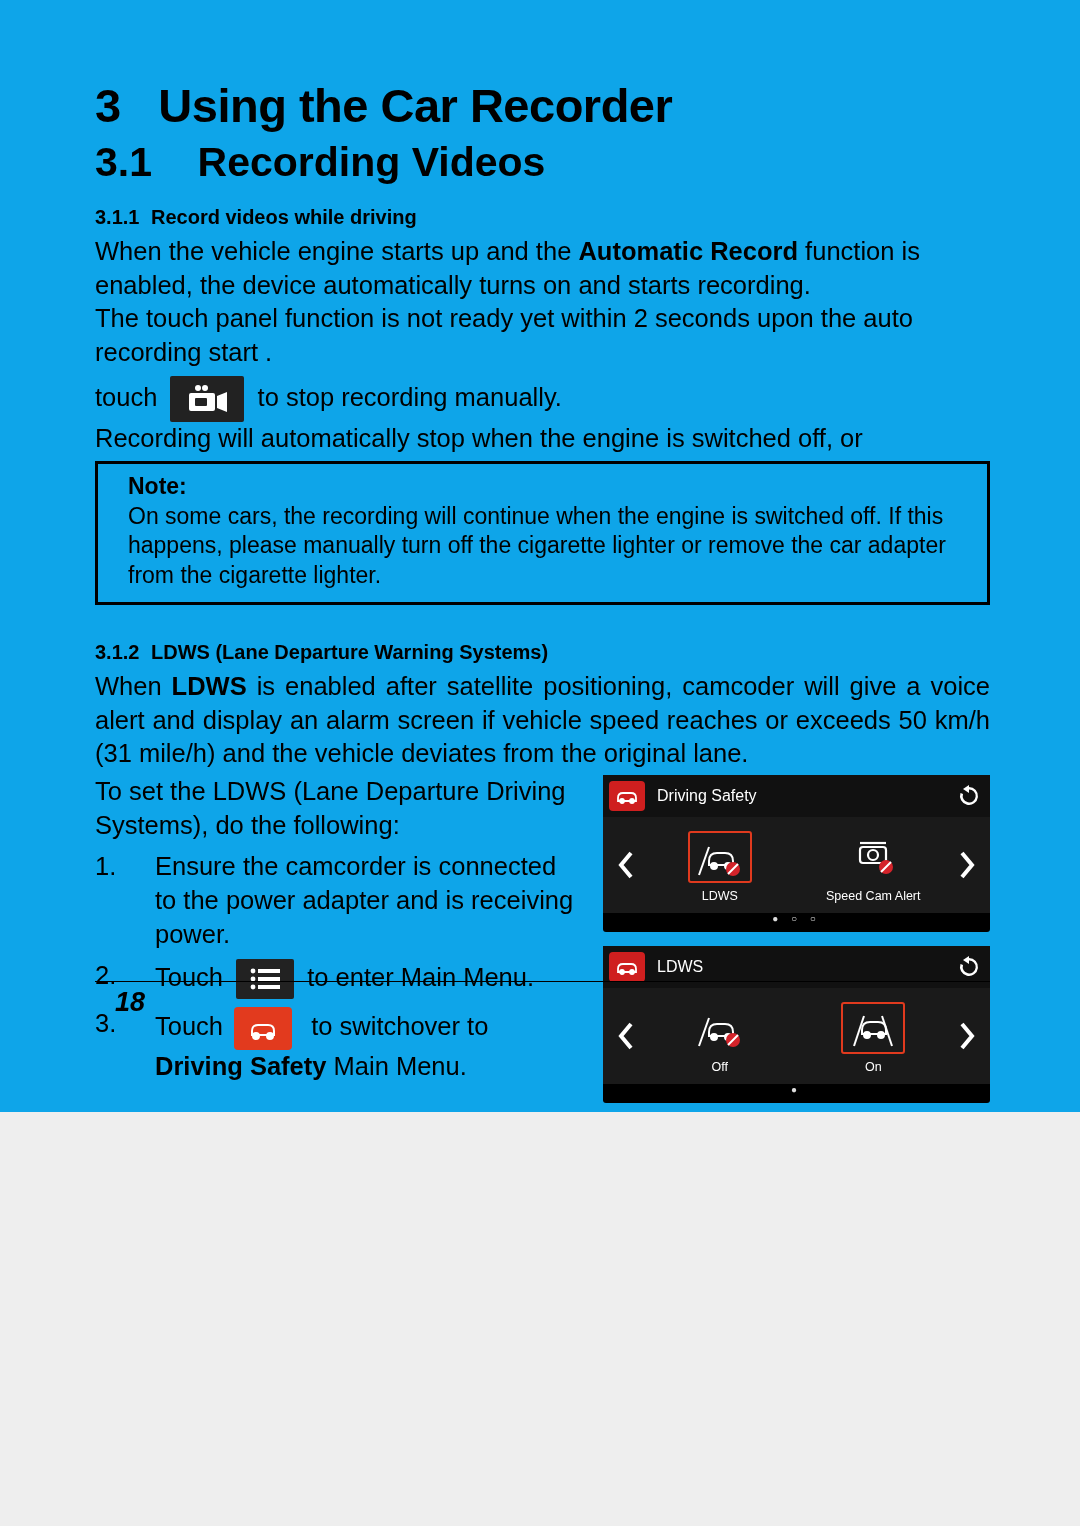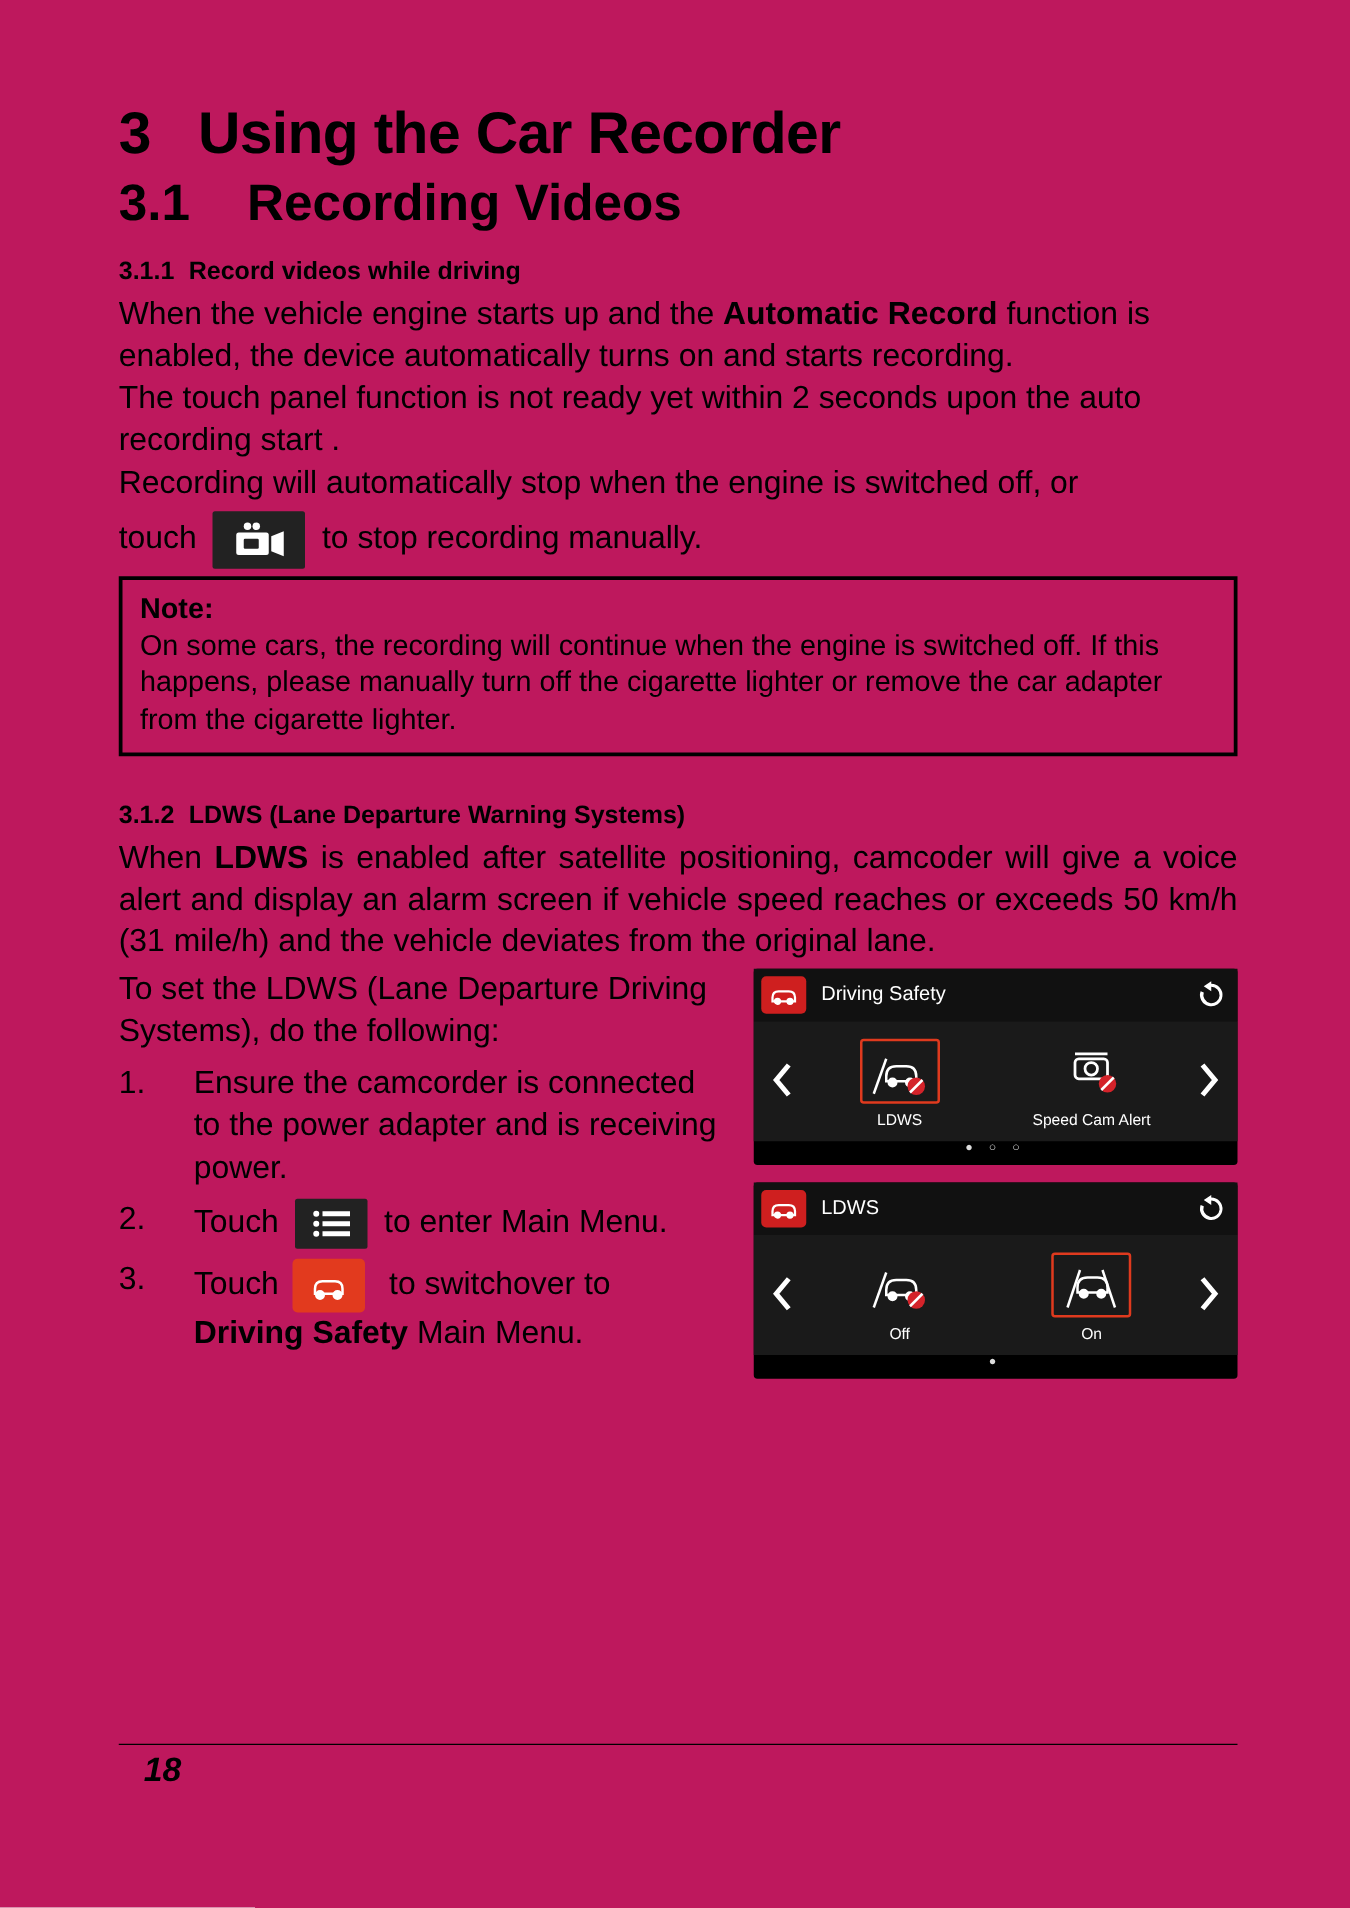--- a/index.html
+++ b/index.html
@@ -4,22 +4,22 @@
 <style>
   html, body {
     margin: 0;
     padding: 0;
     background: #eee;
     font-family: "Segoe UI", Tahoma, Arial, sans-serif;
     color: #000;
   }
   .page {
     width: 1080px;
-    height: 1526px;
-    background: #be185d;
+    height: 1112px;
+    background: #0ea5e9;
     position: relative;
     box-sizing: border-box;
     padding: 78px 90px 0 95px;
   }
   h1.chapter {
     font-size: 47px;
     font-weight: 800;
     margin: 0 0 6px 0;
     letter-spacing: -0.5px;
   }
@@ -59,21 +59,21 @@
     background: #e23a1e;
     vertical-align: middle;
     position: relative;
     margin: 0 12px 0 4px;
     border-radius: 4px;
   }
   .btn-orange svg { position:absolute; top:50%; left:50%; transform:translate(-50%,-50%); }
   .note-box {
     border: 3px solid #000;
     margin: 6px 0 20px 0;
-    padding: 8px 14px 12px 14px;
+    padding: 8px 14px 12px 30px;
     line-height: 1.28;
   }
   .note-title { font-weight:800; font-size:23px; }
   .note-body { font-size:23px; }
   .two-col {
     display: flex;
     gap: 24px;
   }
   .two-col .left {
     flex: 1 1 0;
@@ -197,37 +197,37 @@
   </h2>
 
   <h3 class="sub">
     <span class="num">3.1.1</span><span>Record videos while driving</span>
   </h3>
 
   <p class="body">
     <span>When the vehicle engine starts up and the </span><span class="bold">Automatic Record</span><span> function is enabled, the device automatically turns on and starts recording.</span>
   </p>
   <p class="body">The touch panel function is not ready yet within 2 seconds upon the auto recording start .</p>
-  <p class="body justify">Recording will automatically stop when the engine is switched off, or</p>
-
   <p class="body" style="margin-top:6px;">
     <span>touch </span>
     <span class="btn-dark">
       <svg width="44" height="30" viewBox="0 0 44 30">
         <g fill="#fff">
           <circle cx="13" cy="4" r="3"></circle>
             <circle cx="20" cy="4" r="3"></circle>
           <rect x="4" y="9" width="26" height="18" rx="2"></rect>
           <polygon points="32,12 42,8 42,28 32,24"></polygon>
           <rect x="10" y="14" width="12" height="8" rx="1" fill="#222"></rect>
         </g>
       </svg>
     </span>
     <span> to stop recording manually.</span>
   </p>
+
+  <p class="body justify">Recording will automatically stop when the engine is switched off, or</p>
 
   <div class="note-box">
     <div class="note-title">Note:</div>
     <div class="note-body">On some cars, the recording will continue when the engine is switched off. If this happens, please manually turn off the cigarette lighter or remove the car adapter from the cigarette lighter.</div>
   </div>
 
   <h3 class="sub" style="margin-top:36px;">
     <span class="num">3.1.2</span><span>LDWS (Lane Departure Warning Systems)</span>
   </h3>
 

